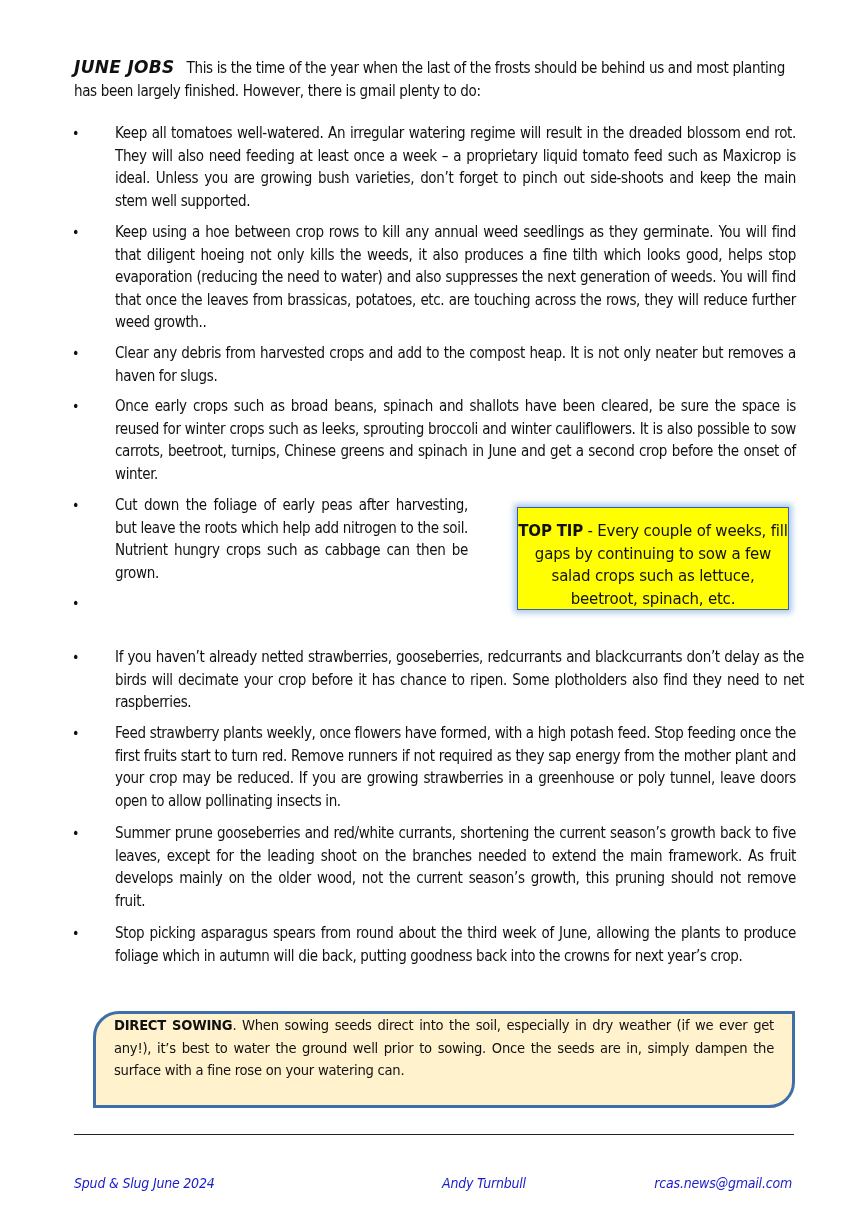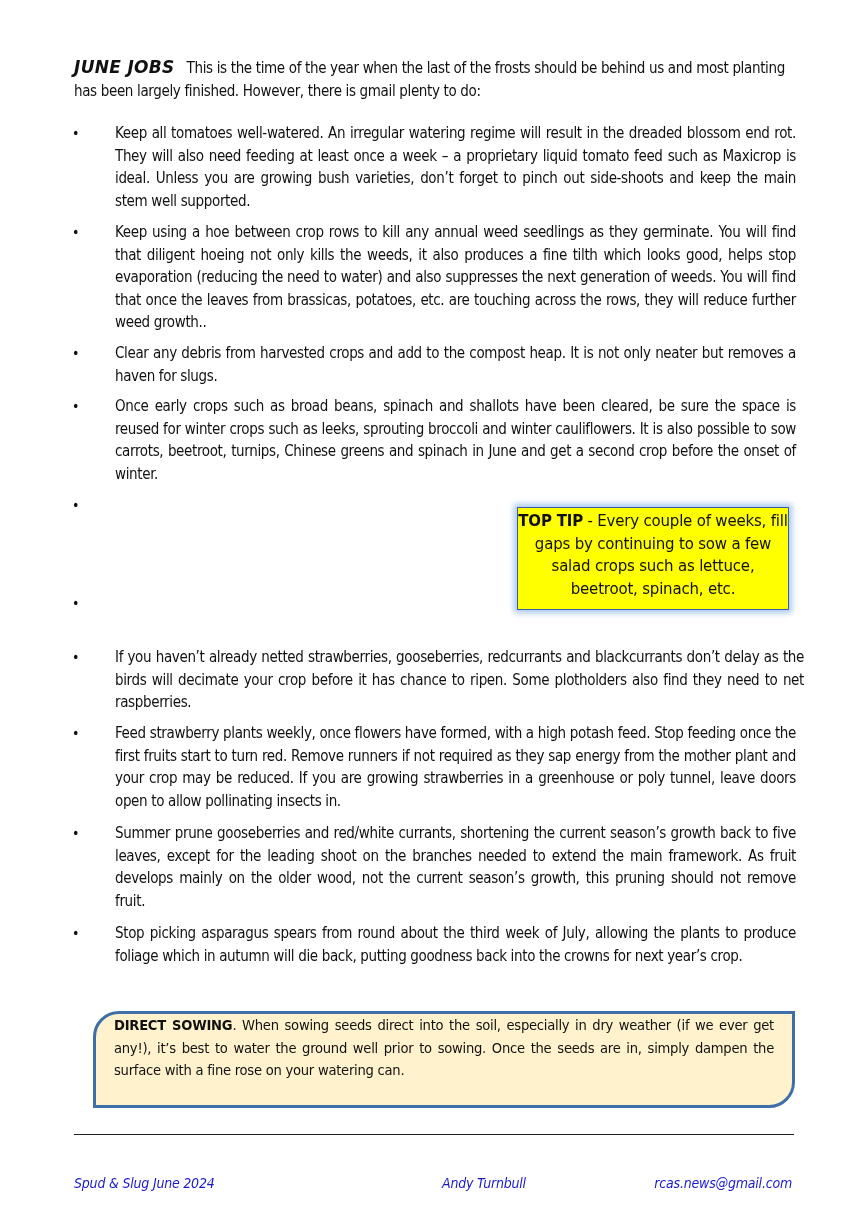--- a/index.html
+++ b/index.html
@@ -27,21 +27,21 @@
   ul.jobs li .bullet {
     position: absolute; left: -2px; top: 0; width: 10px; font-size: 14px;
   }
   ul.jobs li .txt { display: block; margin-left: 41px; text-align: justify; }
   .tip {
     position: absolute; left: 517px; top: 507px; width: 272px; height: 103px;
     background: #ffff00; border: 1.5px solid #3a5fa8;
     box-shadow: 0 0 6px 3px #a9c8ec;
     box-sizing: border-box;
     text-align: center; font-size: 15px; line-height: 22.5px; letter-spacing: -0.2px;
-    padding-top: 2px;
+    padding-top: 12px;
     font-family: "DejaVu Sans", sans-serif;
   }
   .tip b { font-weight: bold; }
   .sowing {
     position: absolute; left: 93px; top: 1011px; width: 702px; height: 97px;
     background: #fff2cc; border: 3px solid #3e6fa8;
     border-radius: 26px 0 26px 0; box-sizing: border-box;
     padding: 0 18px 0 18px;
     font-size: 14.6px; line-height: 22.6px; letter-spacing: -0.25px;
     text-align: justify;
@@ -78,39 +78,40 @@
   <li style="top:342px;width:722px;">
     <span class="bullet">•</span>
     <span class="txt">Clear any debris from harvested crops and add to the compost heap.  It is not only neater but removes a haven for slugs.</span>
   </li>
   <li style="top:395px;width:722px;">
     <span class="bullet">•</span>
     <span class="txt">Once early crops such as broad beans, spinach and shallots have been cleared, be sure the space is reused for winter crops such as leeks, sprouting broccoli and winter cauliflowers. It is also possible to sow carrots, beetroot, turnips, Chinese greens and spinach in June and get a second crop before the onset of winter.</span>
   </li>
   <li style="top:494px;width:394px;">
     <span class="bullet">•</span>
+    <span class="txt">Cut down the foliage of early peas after harvesting, but leave the roots which help add nitrogen to the soil.  Nutrient hungry crops such as cabbage can then be grown.</span>
   </li>
   <li style="top:592px;width:394px;">
     <span class="bullet">•</span>
   </li>
   <li style="top:646px;width:730px;">
     <span class="bullet">•</span>
     <span class="txt">If you haven’t already netted strawberries, gooseberries, redcurrants and blackcurrants don’t delay as the birds will decimate your crop before it has chance to ripen.  Some plotholders also find they need to net raspberries.</span>
   </li>
   <li style="top:722px;width:722px;">
     <span class="bullet">•</span>
     <span class="txt">Feed strawberry plants weekly, once flowers have formed, with a high potash feed.  Stop feeding once the first fruits start to turn red.  Remove runners if not required as they sap energy from the mother plant and your crop may be reduced.  If you are growing strawberries in a greenhouse or poly tunnel, leave doors open to allow pollinating insects in.</span>
   </li>
   <li style="top:822px;width:722px;">
     <span class="bullet">•</span>
     <span class="txt">Summer prune gooseberries and red/white currants, shortening the current season’s growth back to five leaves, except for the leading shoot on the branches needed to extend the main framework.  As fruit develops mainly on the older wood, not the current season’s growth, this pruning should not remove fruit.</span>
   </li>
   <li style="top:922px;width:722px;">
     <span class="bullet">•</span>
-    <span class="txt">Stop picking asparagus spears from round about the third week of July, allowing the plants to produce foliage which in autumn will die back, putting goodness back into the crowns for next year’s crop.</span>
+    <span class="txt">Stop picking asparagus spears from round about the third week of June, allowing the plants to produce foliage which in autumn will die back, putting goodness back into the crowns for next year’s crop.</span>
   </li>
 </ul>
 
 <div class="tip">
   <b>TOP TIP</b><span> - Every couple of weeks, fill gaps by continuing to sow a few salad crops such as lettuce, beetroot, spinach, etc.</span>
 </div>
 
 <div class="sowing">
   <b>DIRECT SOWING</b><span>.  When sowing seeds direct into the soil, especially in dry weather (if we ever get any!), it’s best to water the ground well prior to sowing.  Once the seeds are in, simply dampen the surface with a fine rose on your watering can.</span>
 </div>

